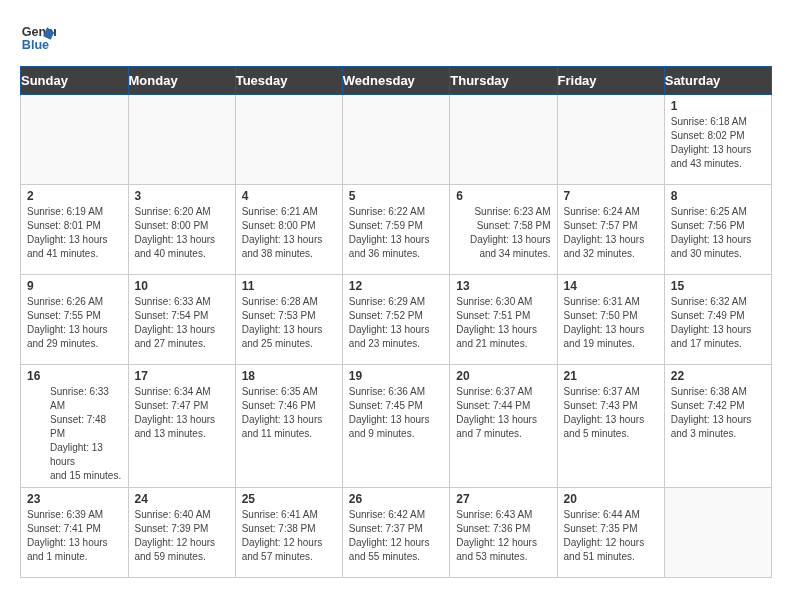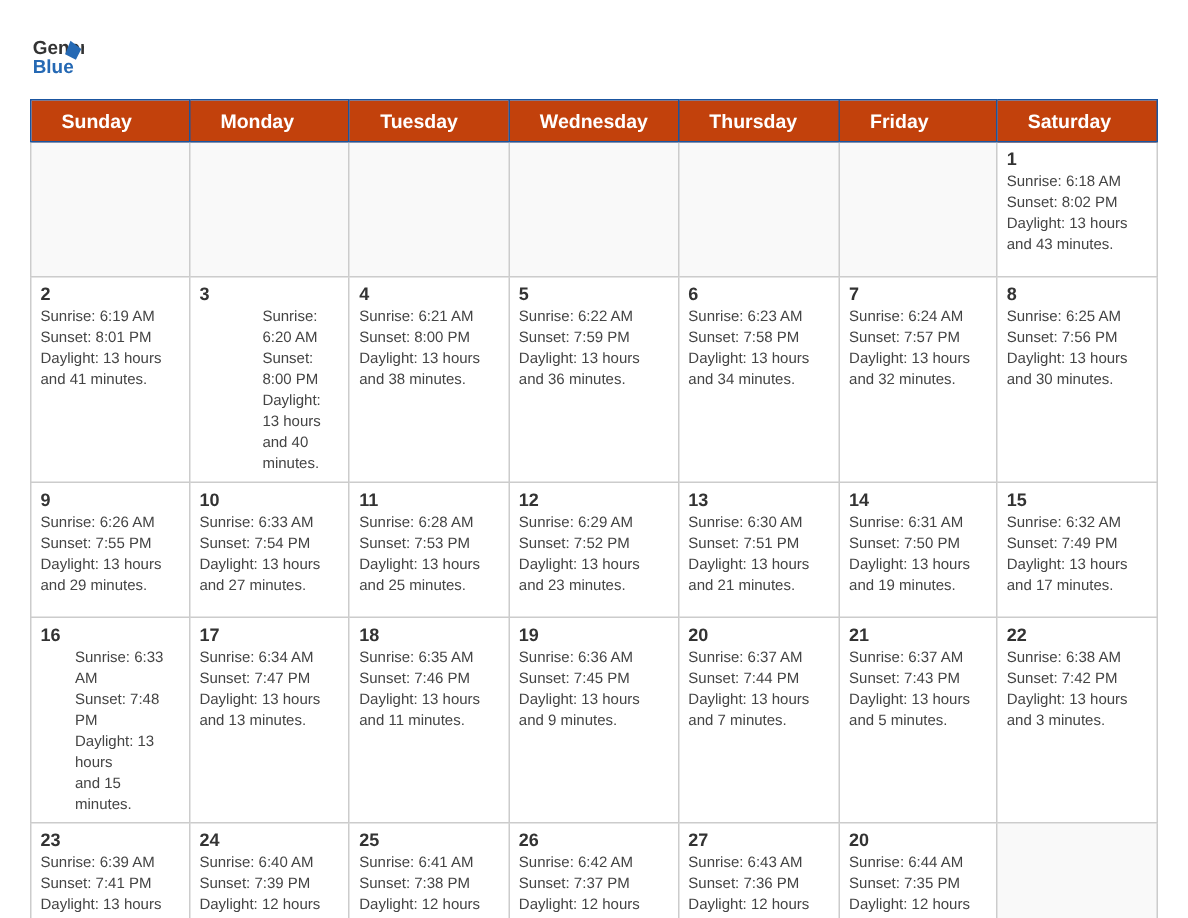--- a/index.html
+++ b/index.html
@@ -36,25 +36,25 @@
     .location {
       font-size: 14px;
       color: #555;
     }
     .calendar {
       width: 100%;
       border-collapse: collapse;
       border: 1px solid #ccc;
     }
     .calendar th {
-      background: #c2410c;
+      background: #404040;
       color: #fff;
       font-size: 13px;
       font-weight: bold;
-      padding: 6px 20px;
+      padding: 6px 0;
       text-align: left;
       border: 1px solid #1a55a0;
     }
     .calendar td {
       vertical-align: top;
       padding: 4px 6px;
       font-size: 10.5px;
       color: #333;
       border: 1px solid #ccc;
       width: 108px;
@@ -125,42 +125,42 @@
       <tr>
         <td>
           <span class="day-num">2</span>
           <div class="day-info" style="white-space: pre-line;">Sunrise: 6:19 AM
 Sunset: 8:01 PM
 Daylight: 13 hours
 and 41 minutes.</div>
         </td>
         <td>
           <span class="day-num">3</span>
-          <div class="day-info" style="white-space: pre-line; margin-left: 42px;">Sunrise: 6:20 AM
+          <div class="day-info" style="white-space: pre-line;">Sunrise: 6:20 AM
 Sunset: 8:00 PM
 Daylight: 13 hours
 and 40 minutes.</div>
         </td>
         <td>
           <span class="day-num">4</span>
           <div class="day-info" style="white-space: pre-line;">Sunrise: 6:21 AM
 Sunset: 8:00 PM
 Daylight: 13 hours
 and 38 minutes.</div>
         </td>
         <td>
           <span class="day-num">5</span>
           <div class="day-info" style="white-space: pre-line;">Sunrise: 6:22 AM
 Sunset: 7:59 PM
 Daylight: 13 hours
 and 36 minutes.</div>
         </td>
         <td>
           <span class="day-num">6</span>
-          <div class="day-info" style="white-space: pre-line;">Sunrise: 6:23 AM
+          <div class="day-info" style="white-space: pre-line; text-align: right;">Sunrise: 6:23 AM
 Sunset: 7:58 PM
 Daylight: 13 hours
 and 34 minutes.</div>
         </td>
         <td>
           <span class="day-num">7</span>
           <div class="day-info" style="white-space: pre-line;">Sunrise: 6:24 AM
 Sunset: 7:57 PM
 Daylight: 13 hours
 and 32 minutes.</div>

